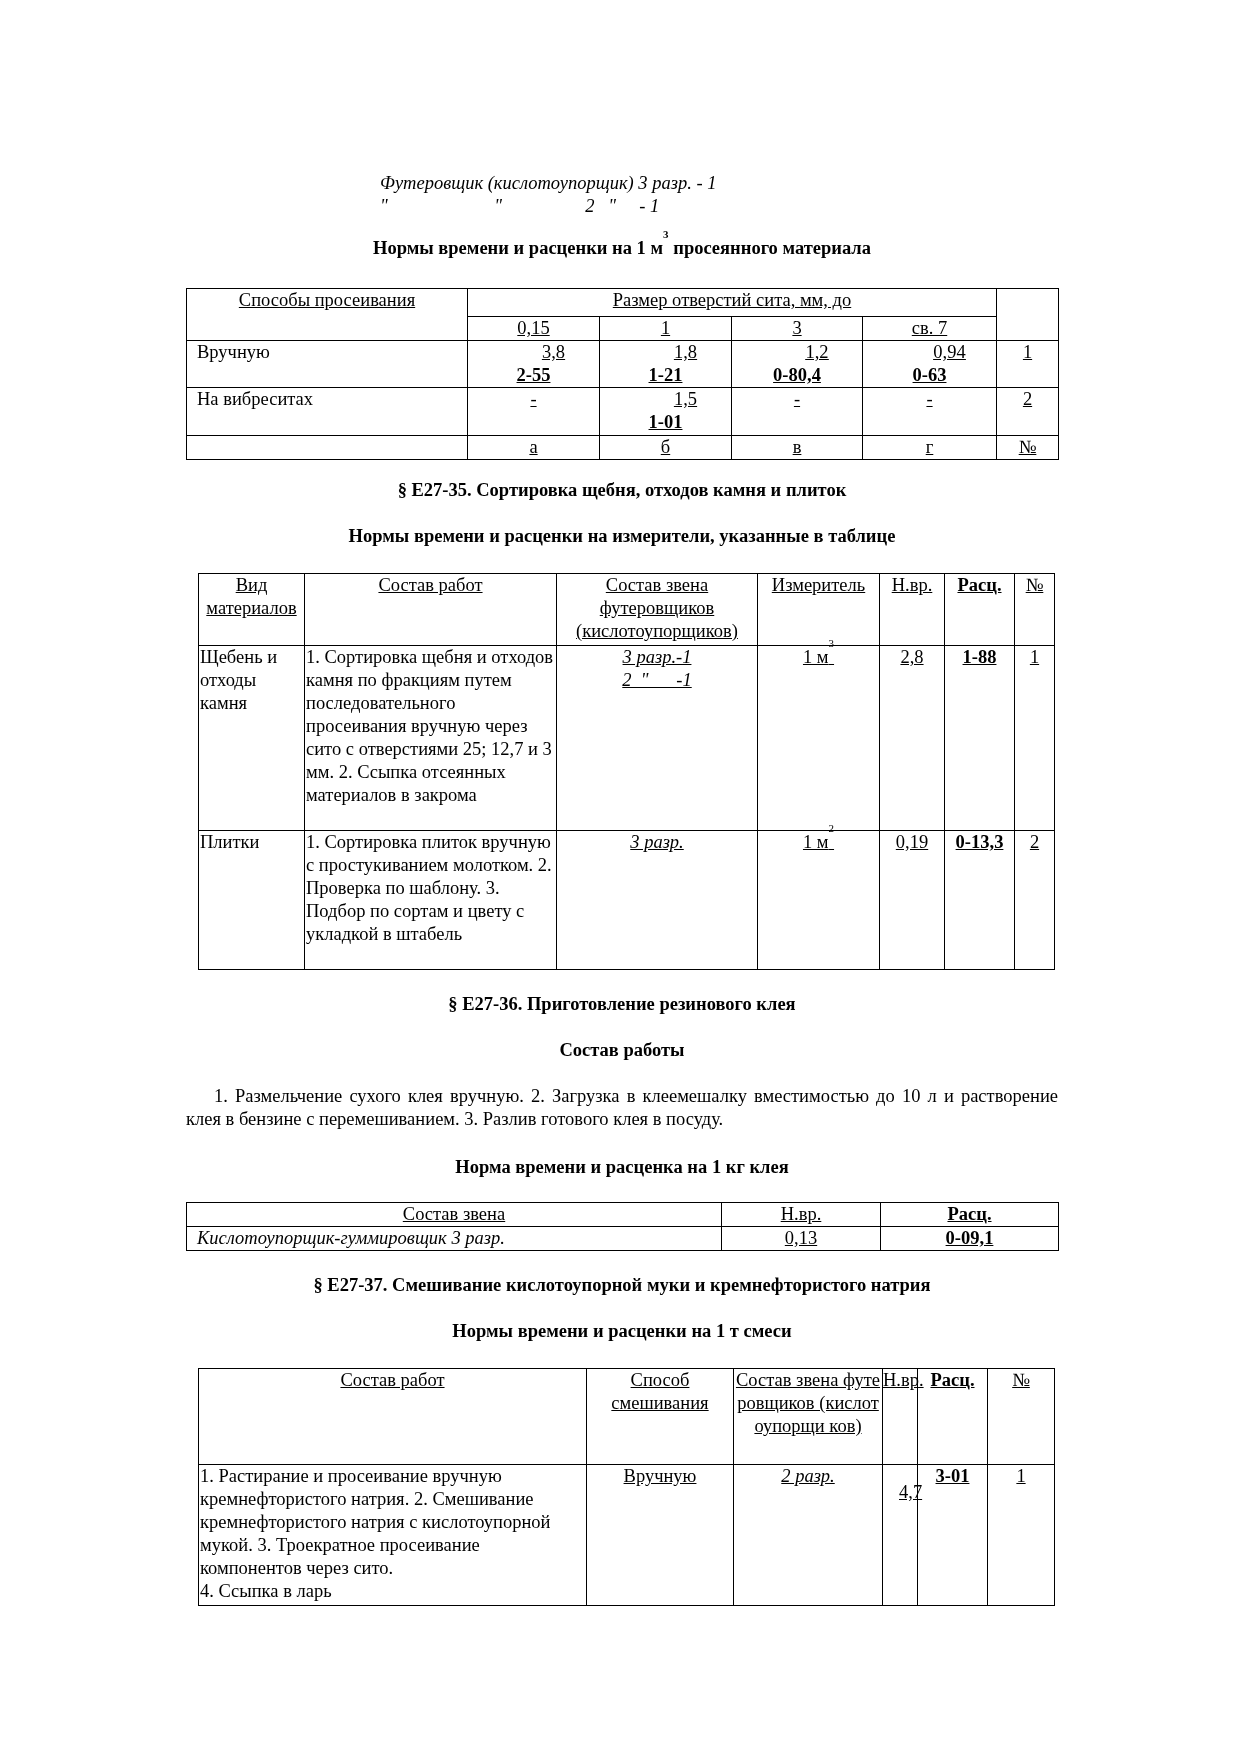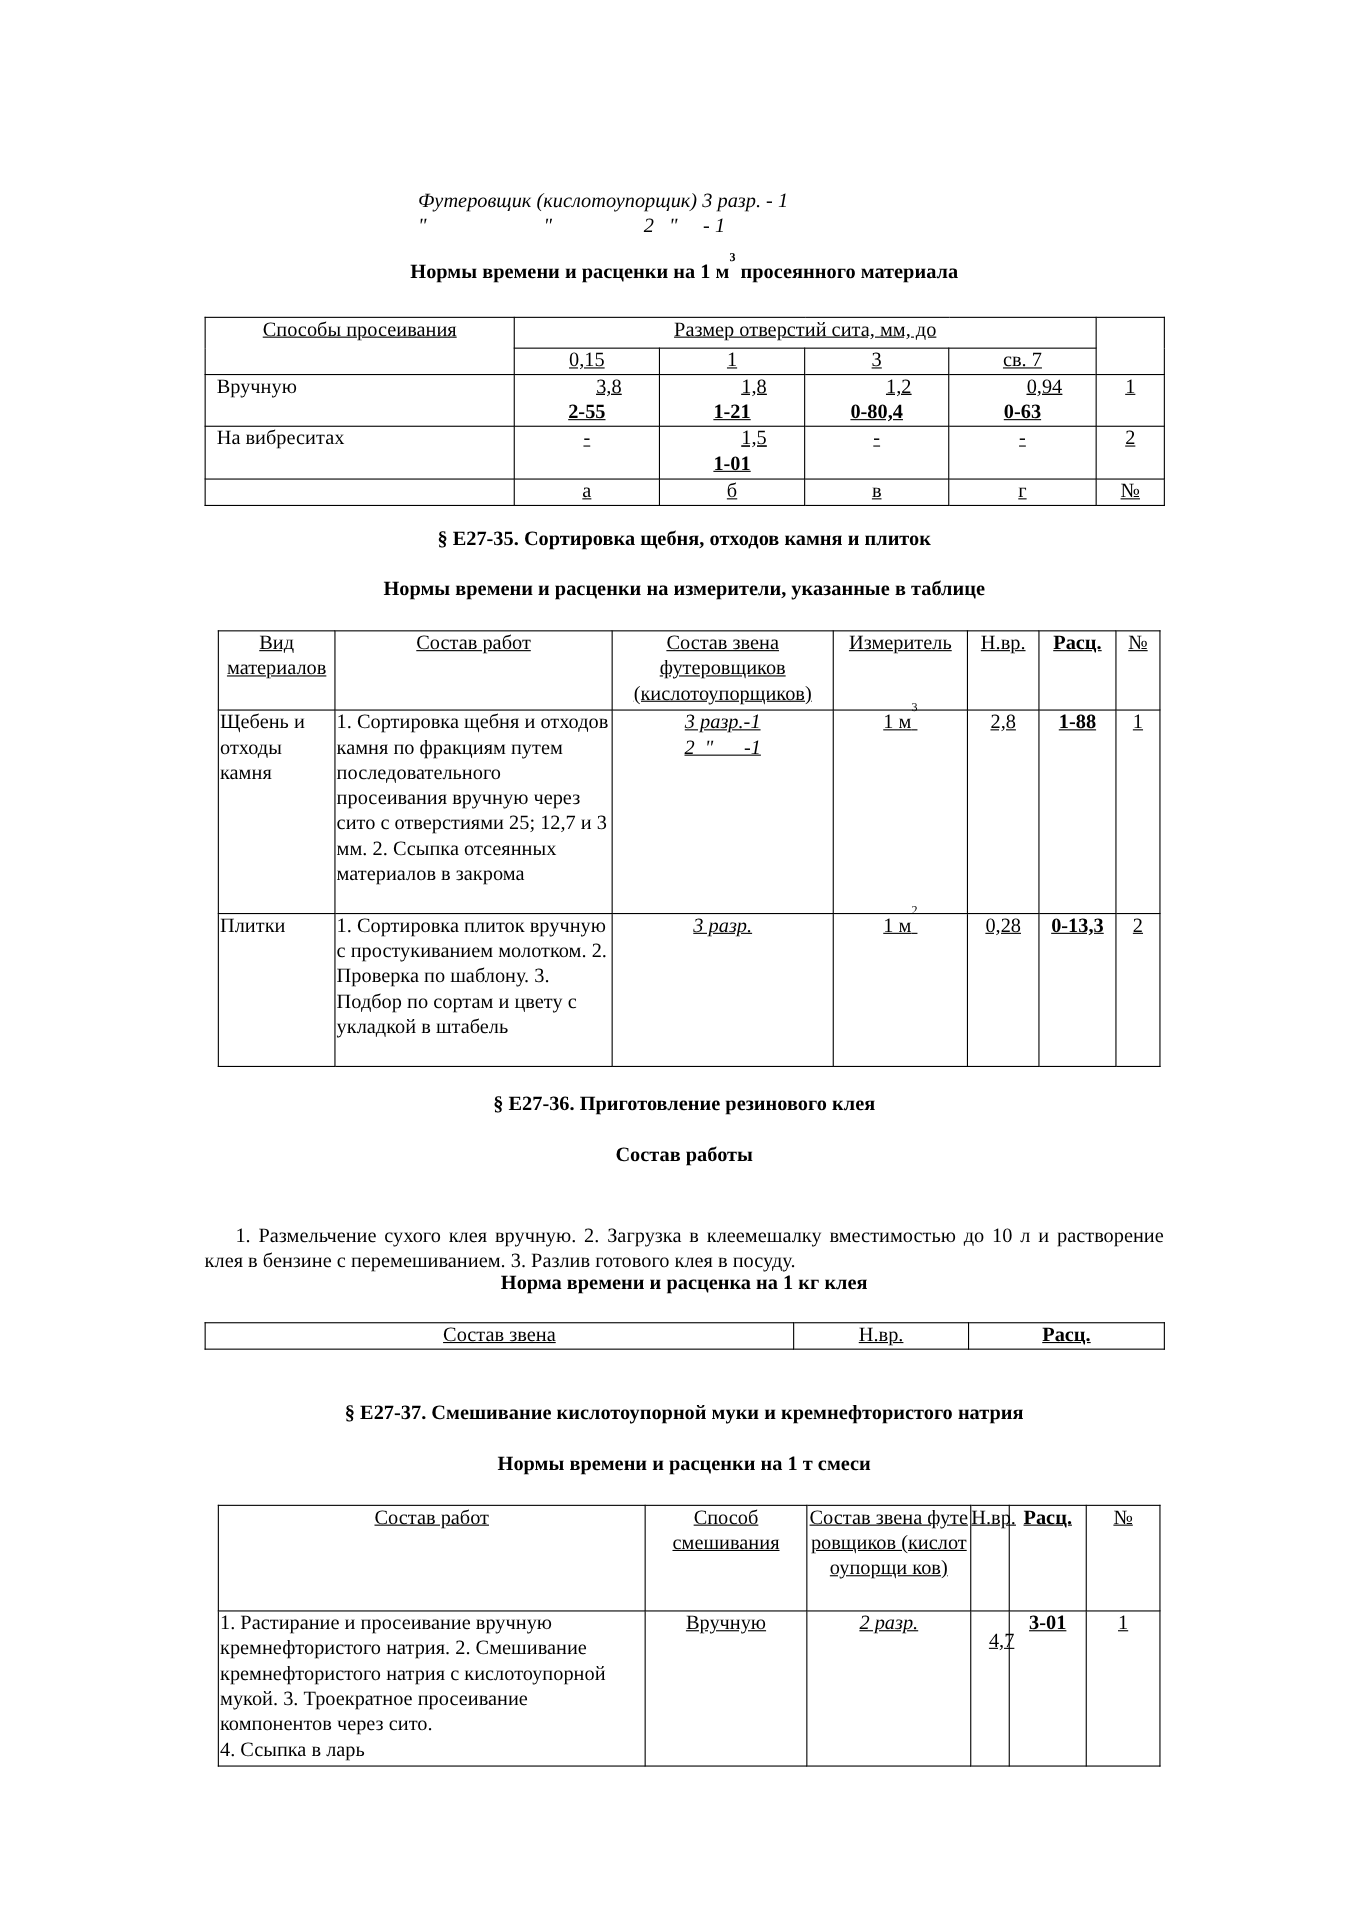--- a/index.html
+++ b/index.html
@@ -141,43 +141,48 @@
     <td class="c bold">1-88</td>
     <td class="c">1</td>
   </tr>
   <tr style="height:139px">
     <td class="l">Плитки</td>
     <td class="l">1. Сортировка плиток вручную с простукиванием молотком. 2. Проверка по шаблону. 3. Подбор по сортам и цвету с укладкой в штабель</td>
     <td class="c ital">
           <div>3 разр.</div>
         </td>
     <td class="c"><span>1 м</span><sup>2</sup></td>
-    <td class="c">0,28</td>
+    <td class="c">0,19</td>
     <td class="c bold">0-13,3</td>
     <td class="c">2</td>
   </tr>
 </tbody>
   </table>
 
 <div class="abs heading" style="top:993px;">§ Е27-36. Приготовление резинового клея</div>
 <div class="abs heading" style="top:1039px;">Состав работы</div>
-<div class="abs para" style="top:1085px;margin-top:28px;">1. Размельчение сухого клея вручную. 2. Загрузка в клеемешалку вместимостью до 10 л и растворение клея в бензине с перемешиванием. 3. Разлив готового клея в посуду.</div>
+<div class="abs para" style="top:1085px;">1. Размельчение сухого клея вручную. 2. Загрузка в клеемешалку вместимостью до 10 л и растворение клея в бензине с перемешиванием. 3. Разлив готового клея в посуду.</div>
 <div class="abs heading" style="top:1156px;">Норма времени и расценка на 1 кг клея</div>
 
 <table style="left:186px; top:1202px; width:872px;">
   <colgroup>
     <col style="width:535px">
       <col style="width:159px">
       <col style="width:178px">
   </colgroup>
   <tbody>
       <tr style="height:24px">
     <td class="c">Состав звена</td>
     <td class="c">Н.вр.</td>
     <td class="c bold">Расц.</td>
+  </tr>
+  <tr style="height:24px">
+    <td class="l ital" style="padding-left:10px">Кислотоупорщик-гуммировщик 3 разр.</td>
+    <td class="c">0,13</td>
+    <td class="c bold">0-09,1</td>
   </tr>
 </tbody>
   </table>
 
 <div class="abs heading" style="top:1274px;">§ Е27-37. Смешивание кислотоупорной муки и кремнефтористого натрия</div>
 <div class="abs heading" style="top:1320px;">Нормы времени и расценки на 1 т смеси</div>
 
 <table style="left:198px; top:1368px; width:856px;">
   <colgroup>
     <col style="width:388px">

